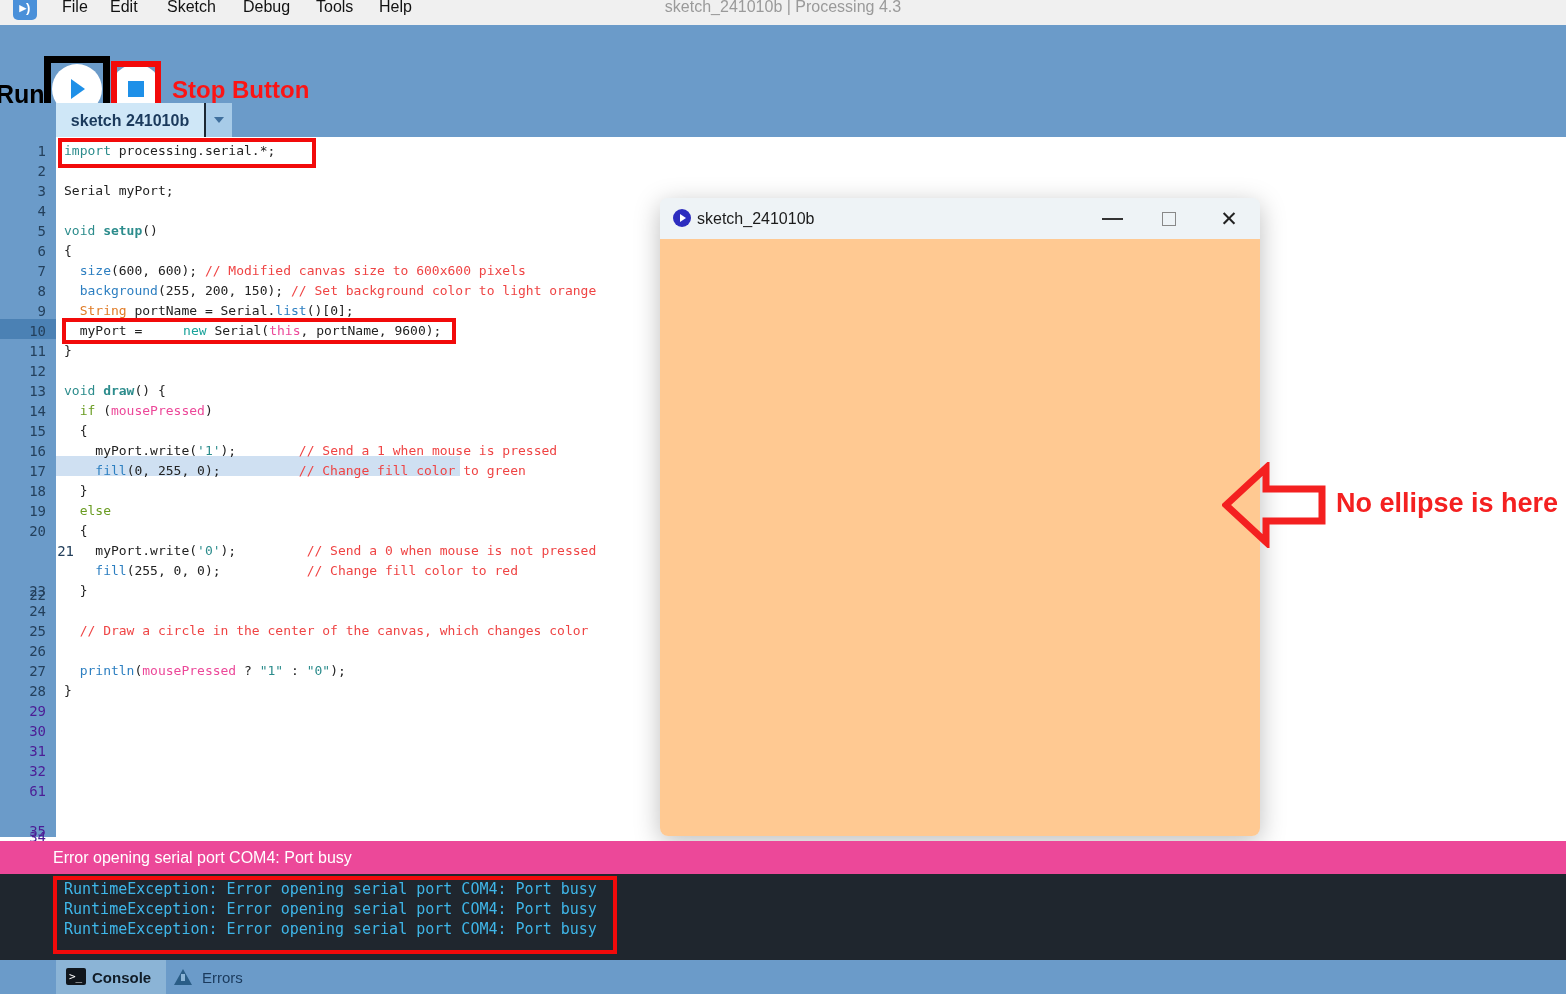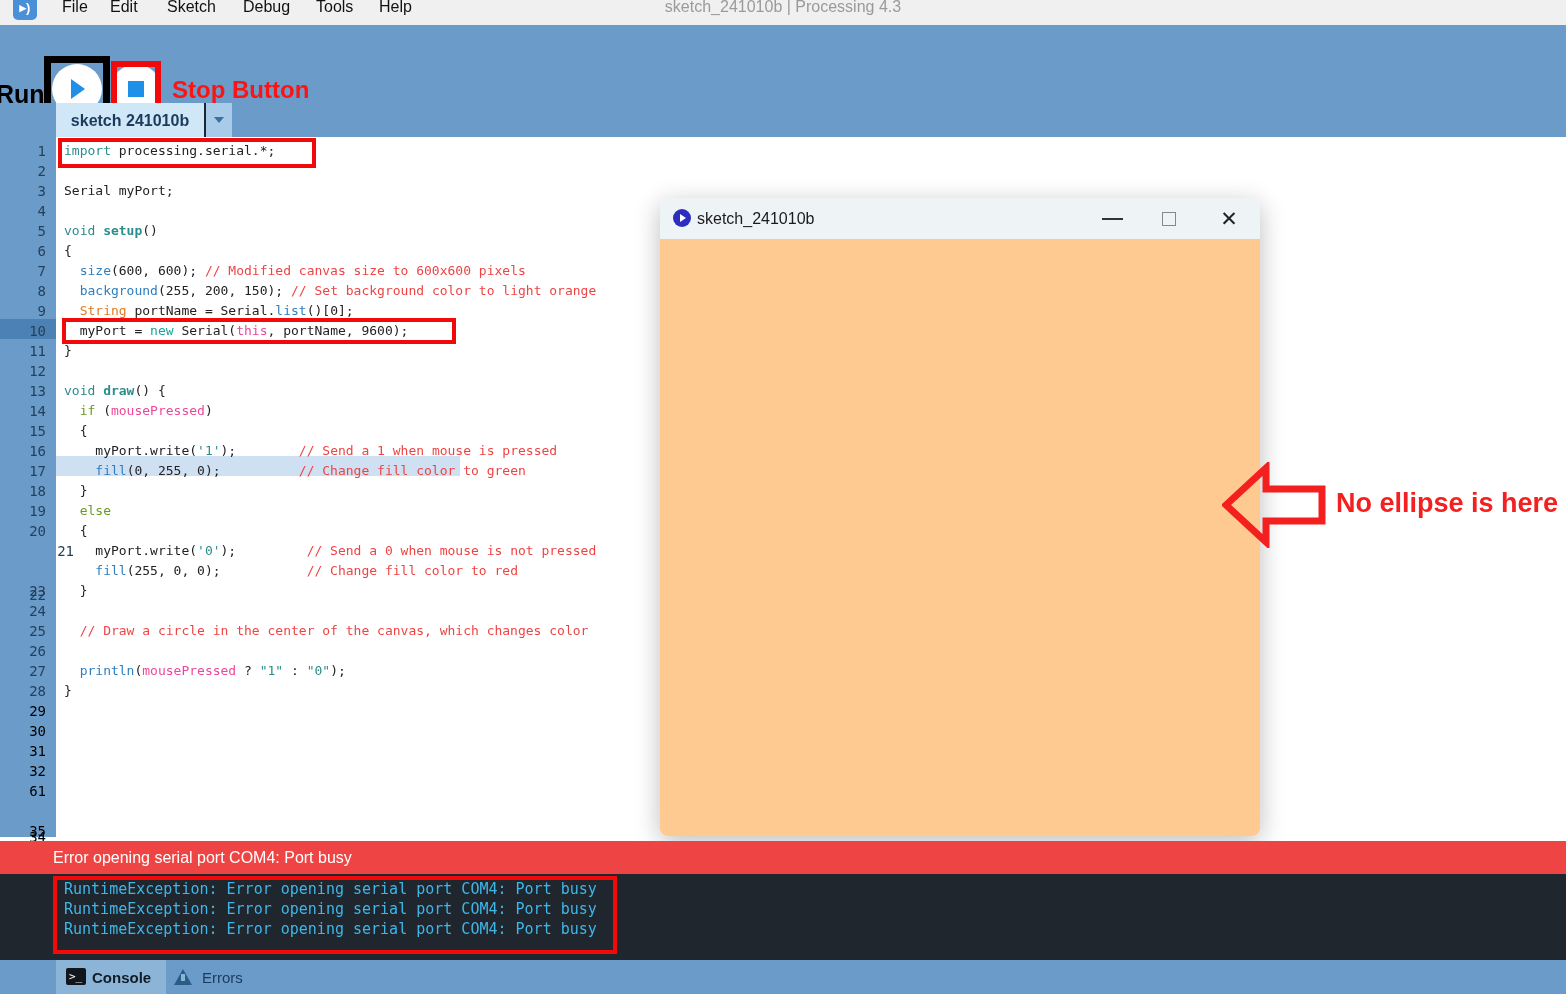--- a/index.html
+++ b/index.html
@@ -108,42 +108,42 @@
   }
   #gutter{
     position:absolute;left:0;top:0;width:56px;height:700px;
     background:#6b9bc9;
   }
   .lnum{
     position:absolute;left:0;width:46px;height:20px;line-height:20px;
     text-align:right;font-family:"DejaVu Sans Mono", monospace;font-size:14px;
     color:#24405c;
   }
-  .lnum.faded{color:#000000;}
+  .lnum.faded{color:#4c1d95;}
   #gutter-hl{
     position:absolute;left:0;width:56px;height:20px;background:#4b81b4;
   }
   #code{
     position:absolute;left:56px;top:0;width:1436px;height:700px;
     font-family:"DejaVu Sans Mono", monospace;font-size:13px;
     white-space:pre;
   }
   .cl{position:absolute;left:8px;height:20px;line-height:20px;white-space:pre;}
   #line10-hl{
     position:absolute;left:56px;width:404px;height:20px;background:#cfe0f2;
   }
   
   .k   {color:#2c8c8c;}           
   .kb  {color:#2c8c8c;font-weight:bold;} 
   .fn  {color:#2d7fc1;}           
   .ty  {color:#e07b26;}           
   .var {color:#ec4899;}
   .cm  {color:#ef4444;}           
   .st  {color:#2c8c8c;}           
-  .nw  {color:#1aa39b;}           
+  .nw  {color:#1aa39b;margin-left:33px;}           
   .el  {color:#6a9c22;}           
   .pl  {color:#222222;}           
   
   #box-import{
     position:absolute;left:58px;top:138px;width:258px;height:30px;
     border:4px solid #f20a0a;box-sizing:border-box;
   }
   #box-line10{
     position:absolute;left:62px;top:318px;width:394px;height:26px;
     border:4px solid #f20a0a;box-sizing:border-box;
@@ -193,21 +193,21 @@
   #arrow-annot{
     position:absolute;left:1222px;top:462px;width:104px;height:86px;
   }
   #annot-text{
     position:absolute;left:1336px;top:488px;
     font-size:27px;font-weight:bold;color:#f42020;white-space:nowrap;
   }
   
   #error-bar{
     position:absolute;left:0;top:841px;width:1566px;height:33px;
-    background:#ef4444;
+    background:#ec4899;
   }
   #error-bar .txt{
     position:absolute;left:53px;top:0;height:33px;line-height:33px;
     font-size:16px;color:#ffffff;white-space:nowrap;
   }
   
   #console{
     position:absolute;left:0;top:874px;width:1566px;height:86px;
     background:#1f262e;
   }

